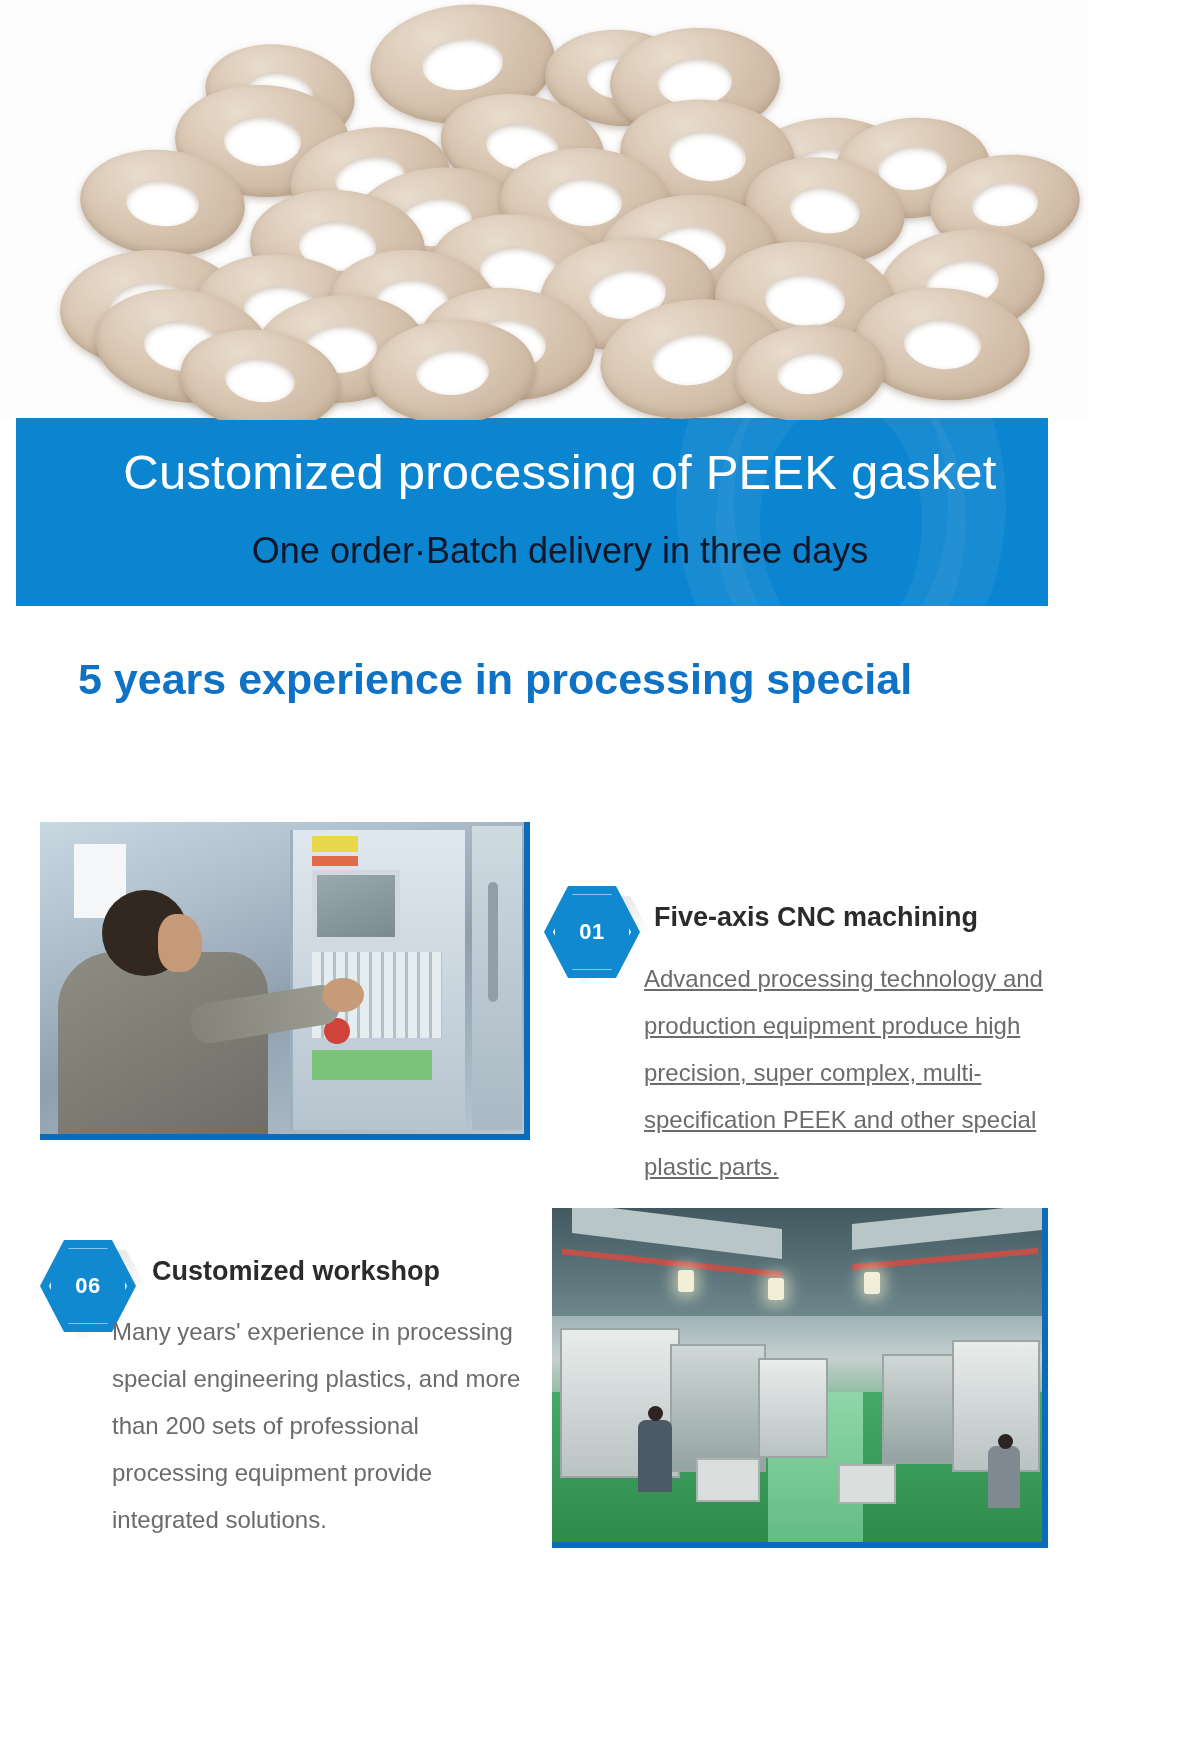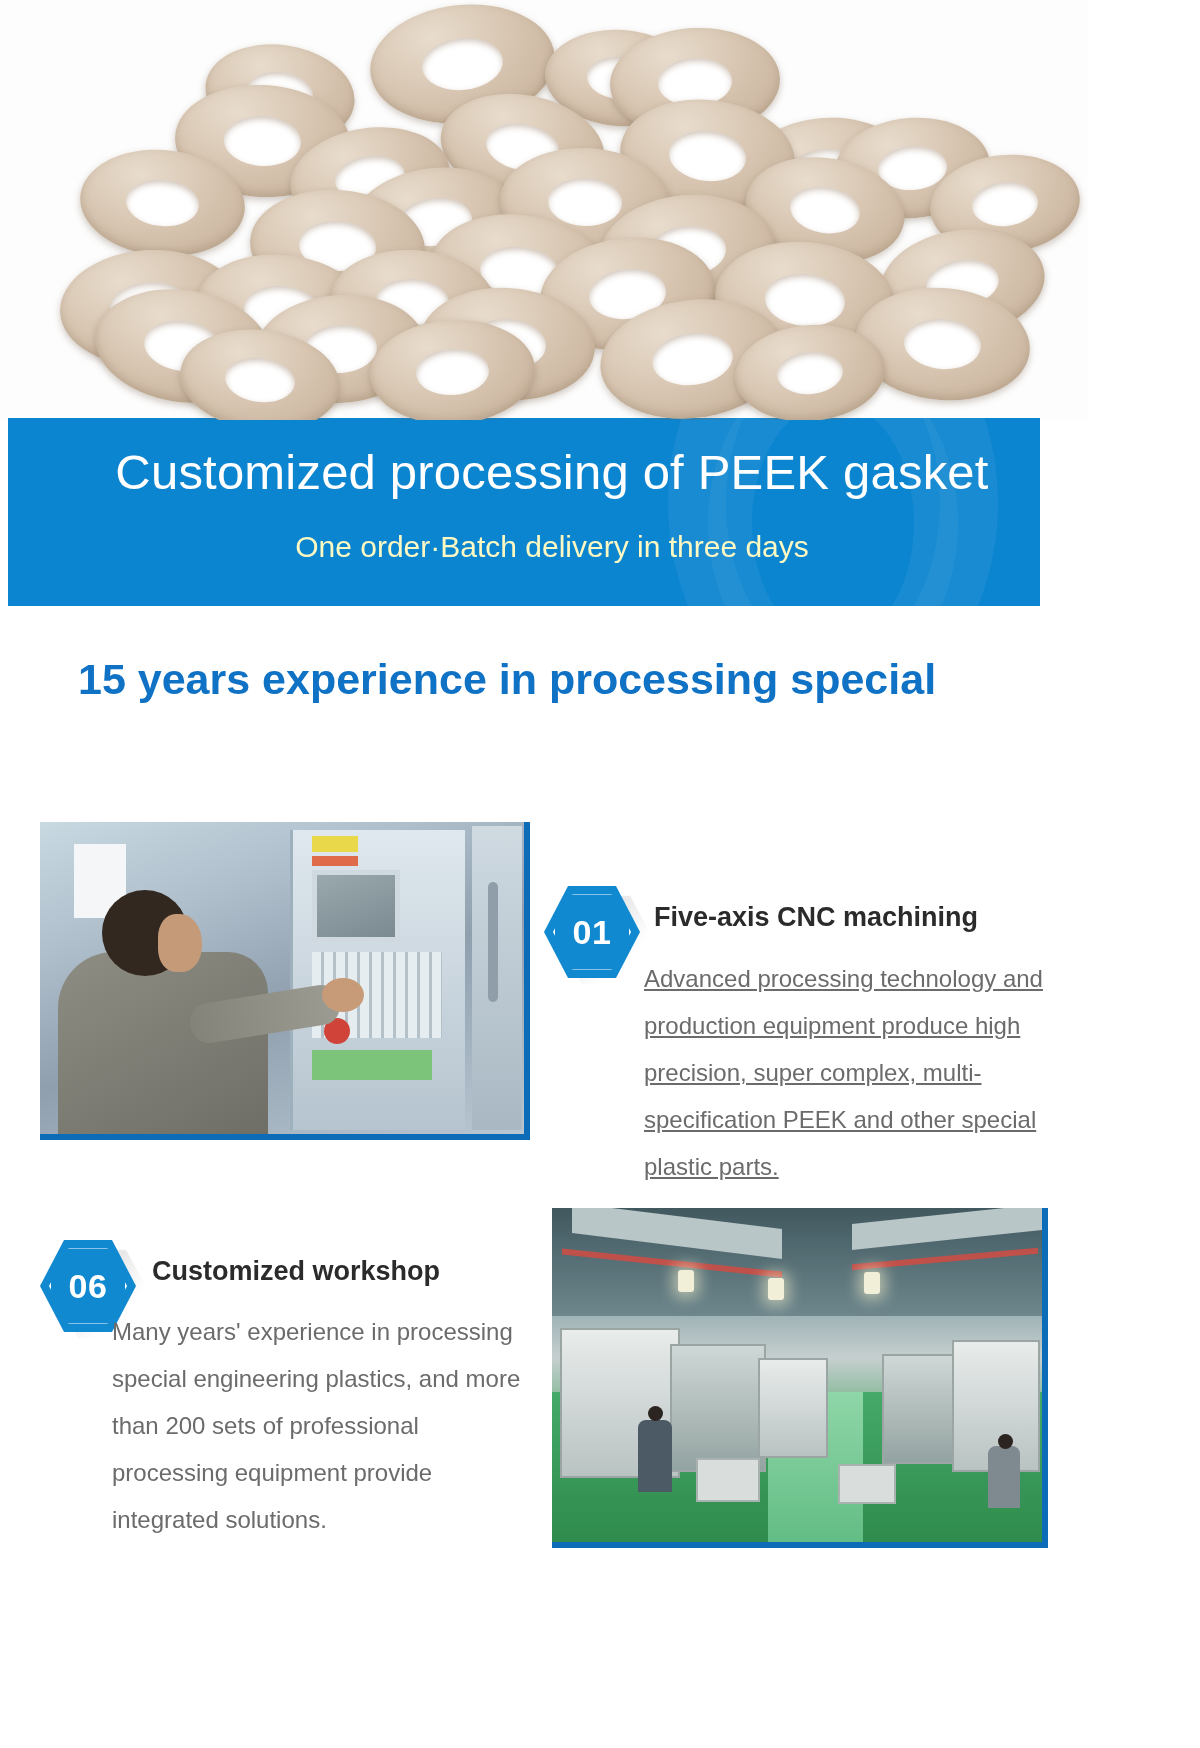--- a/index.html
+++ b/index.html
@@ -22,40 +22,40 @@
   }
   .ring::after{
     content:""; position:absolute; border-radius:50%;
     left:28%; top:28%; width:44%; height:44%;
     background:#ffffff;
     box-shadow: inset 0 3px 6px rgba(150,125,100,.45);
   }
 
   
   .banner {
-    position:absolute; left:8px; top:418px; width:1032px; height:188px;
+    position:absolute; left:16px; top:418px; width:1032px; height:188px;
     background:#0c85d0; overflow:hidden;
   }
   .banner-watermark{
     position:absolute; left:660px; top:-130px; width:330px; height:430px;
     border-radius:50%; border:58px solid rgba(255,255,255,.055);
   }
   .banner-watermark2{
     position:absolute; left:700px; top:-60px; width:250px; height:330px;
     border-radius:50%; border:44px solid rgba(255,255,255,.05);
   }
   .banner-title{
     position:absolute; left:0; top:26px; width:1088px;
     text-align:center; color:#ffffff;
     font-size:49px; font-weight:400; letter-spacing:.2px; white-space:nowrap;
   }
   .banner-sub{
     position:absolute; left:0; top:112px; width:1088px;
-    text-align:center; color:#fef9c3;
-    font-size:30px; font-weight:400; white-space:nowrap;
+    text-align:center; color:#0f172a;
+    font-size:36px; font-weight:400; white-space:nowrap;
   }
 
   
   .headline{
     position:absolute; left:78px; top:652px; width:980px;
     color:#1072c4; font-size:43px; font-weight:bold; line-height:54px;
   }
   .headline span{ display:block; }
 
   
@@ -132,21 +132,21 @@
     box-shadow: inset 0 0 0 2px #ffffff;
   }
   .hex-shadow{
     position:absolute; left:14px; top:10px; width:96px; height:92px;
     background:linear-gradient(135deg,rgba(120,120,120,.38),rgba(160,160,160,0) 70%);
     clip-path:polygon(25% 2%,75% 2%,100% 50%,75% 98%,25% 98%,0% 50%);
     filter:blur(2px);
   }
   .hex-num{
     position:relative; z-index:3; color:#ffffff;
-    font-size:34px; font-weight:bold; letter-spacing:.5px;
+    font-size:22px; font-weight:bold; letter-spacing:.5px;
   }
 
   
   .feat-title{
     position:absolute; color:#2b2b2b; font-size:27px; font-weight:bold; white-space:nowrap;
   }
   .feat-desc{
     position:absolute; color:#6b6b6b; font-size:24px; line-height:47px; font-weight:400;
   }
 
@@ -200,21 +200,21 @@
 </div>
 
 <div class="banner">
   <div class="banner-watermark"></div>
   <div class="banner-watermark2"></div>
   <div class="banner-title">Customized processing of PEEK gasket</div>
   <div class="banner-sub">One order·Batch delivery in three days</div>
 </div>
 
 <div class="headline">
-  <span>15 years experience in processing special</span>
+  <span>5 years experience in processing special</span>
 </div>
 
 <div class="photo-frame" id="cnc-frame"></div>
 <div class="photo-inner" id="cnc-photo">
   <div class="cnc-paper"></div>
   <div class="cnc-cabinet"></div>
   <div class="cnc-label" style="left:272px;top:14px;width:46px;height:16px;"></div>
   <div class="cnc-label" style="left:272px;top:34px;width:46px;height:10px;background:#e06b4a;"></div>
   <div class="cnc-screen"></div>
   <div class="cnc-keys"></div>

